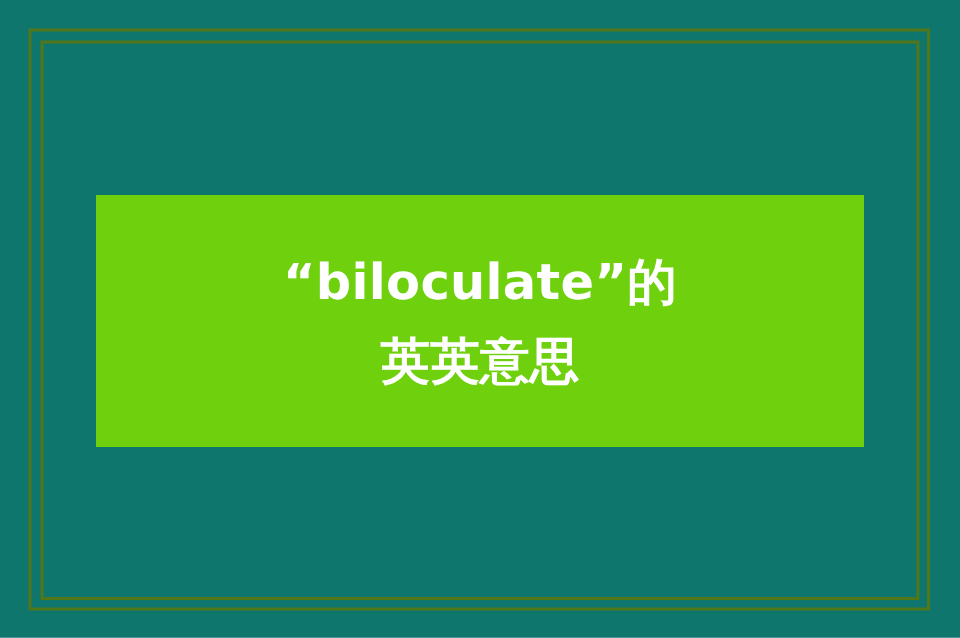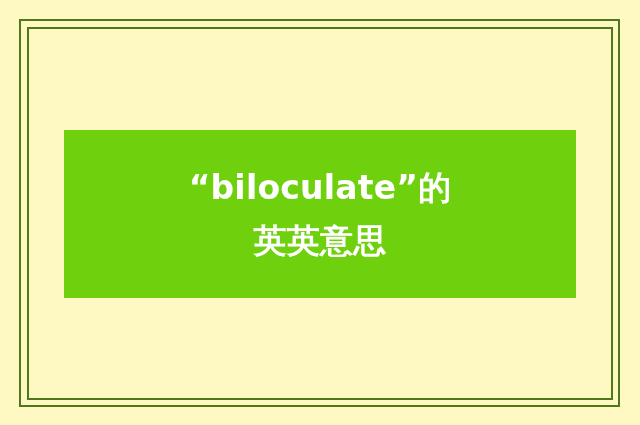--- a/index.html
+++ b/index.html
@@ -10,21 +10,21 @@
     width: 640px;
     height: 425px;
     overflow: hidden;
     font-family: "Liberation Sans", sans-serif;
   }
 
   #canvas {
     position: relative;
     width: 640px;
     height: 425px;
-    background: #fef9c3;
+    background: #0f766e;
     box-sizing: border-box;
     padding-left: 32px;
   }
 
   
   #frame-outer {
     position: absolute;
     left: 19px;
     top: 19px;
     width: 601px;

